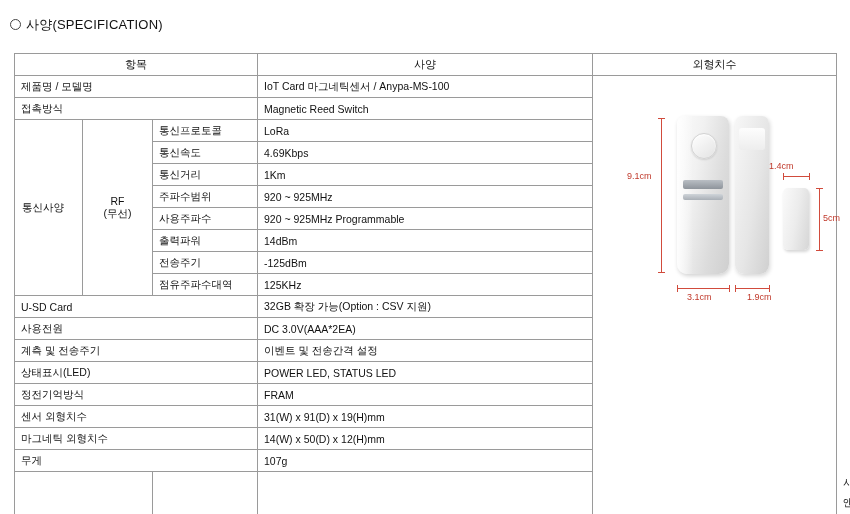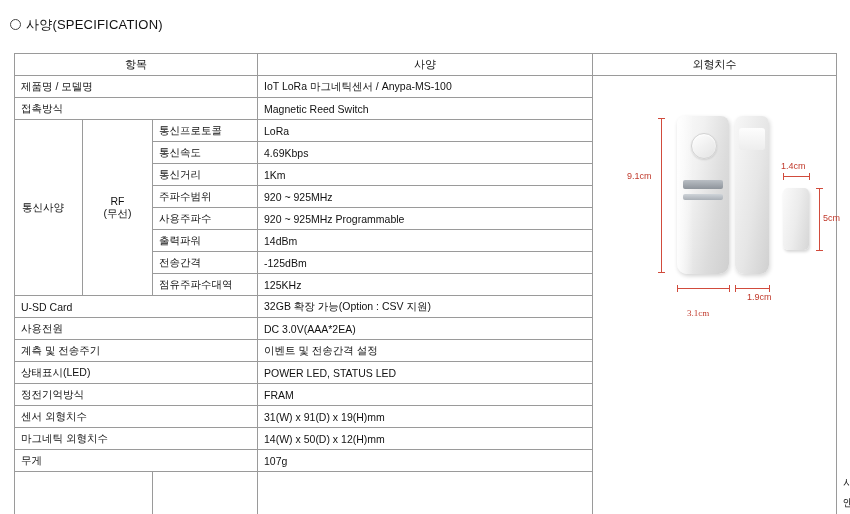--- a/index.html
+++ b/index.html
@@ -219,49 +219,49 @@
     <tbody>
 
       <tr>
         <th class="hdr" colspan="3">항목</th>
         <th class="hdr">사양</th>
         <th class="hdr" rowspan="1">외형치수</th>
       </tr>
 
       <tr>
         <td class="lbl" colspan="3">제품명 / 모델명</td>
-        <td class="val">IoT LoRa 마그네틱센서 / Anypa-MS-100</td>
+        <td class="val">IoT Card 마그네틱센서 / Anypa-MS-100</td>
         <td class="img-cell" rowspan="19">
           <div class="art">
             <div class="body-main"></div>
             <div class="btn-circle"></div>
             <div class="slot"></div>
             <div class="slot2"></div>
             <div class="body-side"></div>
             <div class="magnet"></div>
 
             <div class="vline" style="left:62px; top:42px; height:154px;"></div>
             <div class="cap" style="left:59px; top:42px;"></div>
             <div class="cap" style="left:59px; top:196px;"></div>
             <div class="dim" style="left:28px; top:95px;">9.1cm</div>
 
             <div class="hline" style="left:78px; top:212px; width:52px;"></div>
             <div class="capv" style="left:78px; top:209px;"></div>
             <div class="capv" style="left:130px; top:209px;"></div>
-            <div class="dim" style="left:88px; top:232px;font-family:Liberation Serif, serif;">3.1cm</div>
+            <div class="dim" style="left:88px; top:216px;">3.1cm</div>
 
             <div class="hline" style="left:136px; top:212px; width:34px;"></div>
             <div class="capv" style="left:136px; top:209px;"></div>
             <div class="capv" style="left:170px; top:209px;"></div>
             <div class="dim" style="left:148px; top:216px;">1.9cm</div>
 
             <div class="hline" style="left:184px; top:100px; width:26px;"></div>
             <div class="capv" style="left:184px; top:97px;"></div>
             <div class="capv" style="left:210px; top:97px;"></div>
-            <div class="dim" style="left:182px; top:85px;">1.4cm</div>
+            <div class="dim" style="left:170px; top:85px;">1.4cm</div>
 
             <div class="vline" style="left:220px; top:112px; height:62px;"></div>
             <div class="cap" style="left:217px; top:112px;"></div>
             <div class="cap" style="left:217px; top:174px;"></div>
             <div class="dim" style="left:224px; top:137px;">5cm</div>
           </div>
         </td>
       </tr>
 
       <tr>
@@ -292,21 +292,21 @@
       </tr>
       <tr>
         <td class="lbl">사용주파수</td>
         <td class="val">920 ~ 925MHz Programmable</td>
       </tr>
       <tr>
         <td class="lbl">출력파워</td>
         <td class="val">14dBm</td>
       </tr>
       <tr>
-        <td class="lbl">전송간격</td>
+        <td class="lbl">전송주기</td>
         <td class="val">-125dBm</td>
       </tr>
       <tr>
         <td class="lbl">점유주파수대역</td>
         <td class="val">125KHz</td>
       </tr>
 
       <tr>
         <td class="lbl" colspan="3">U-SD Card</td>
         <td class="val">32GB 확장 가능(Option : CSV 지원)</td>

